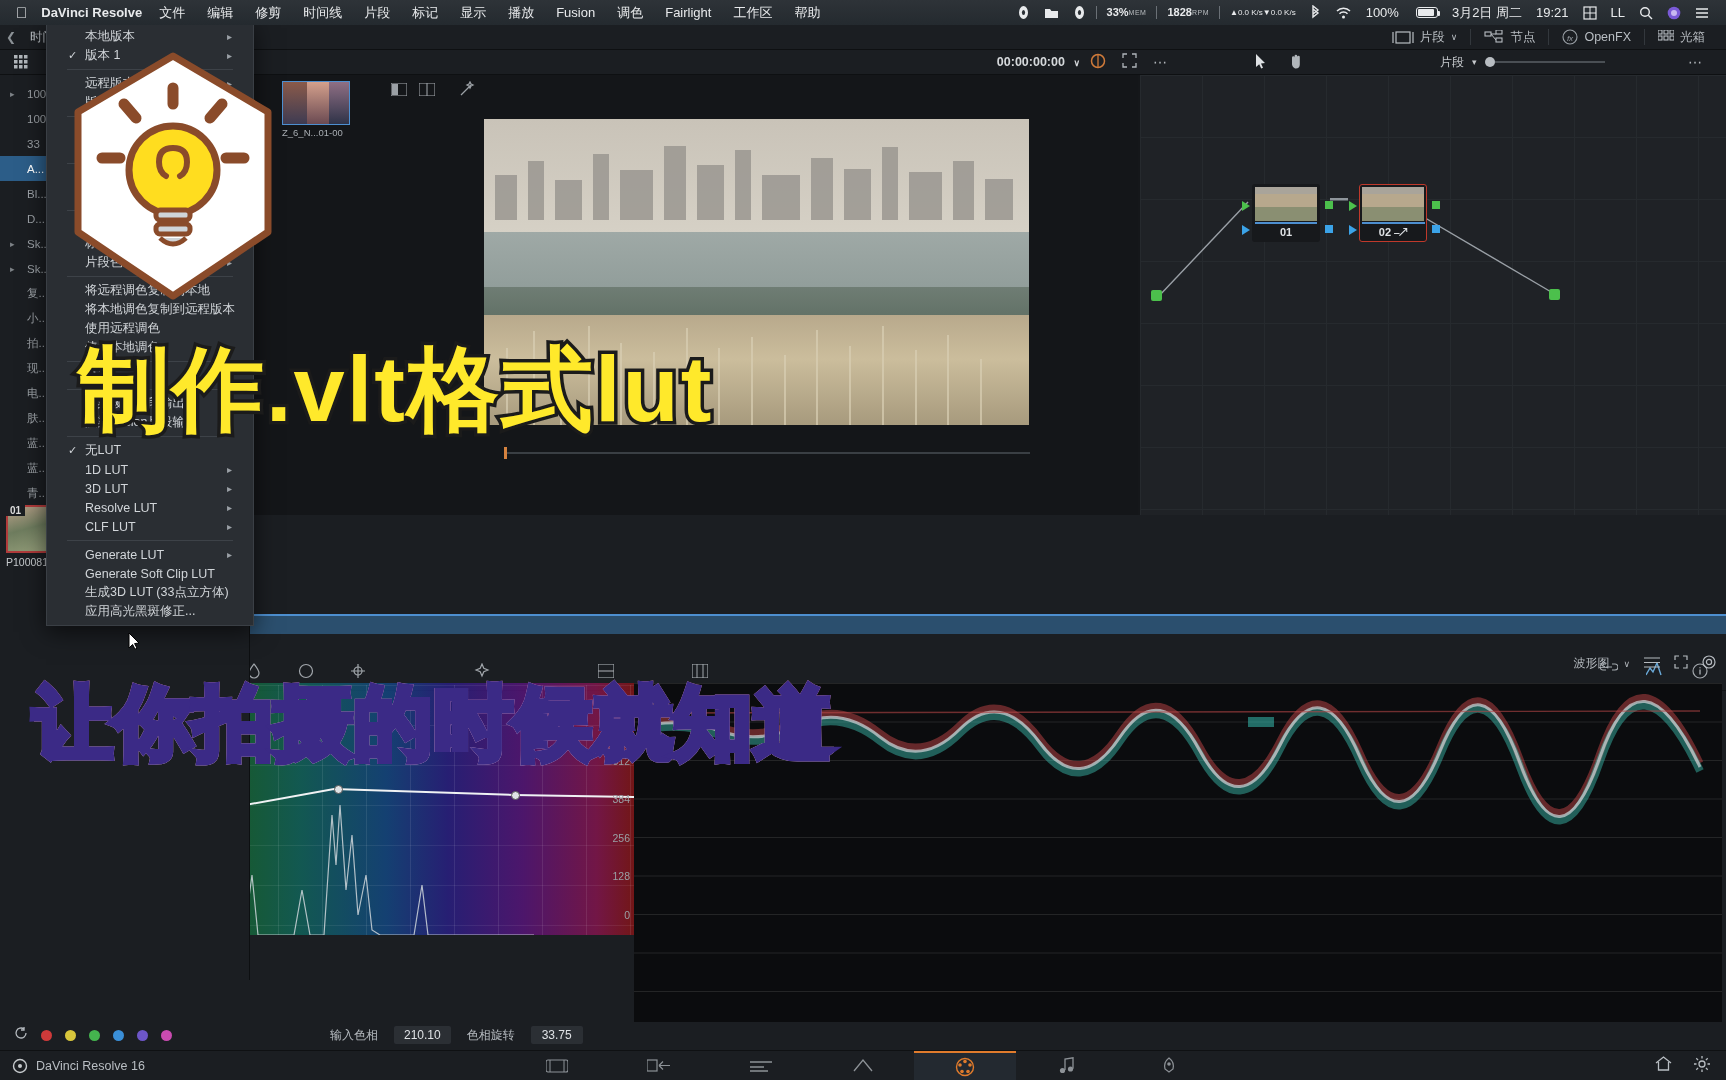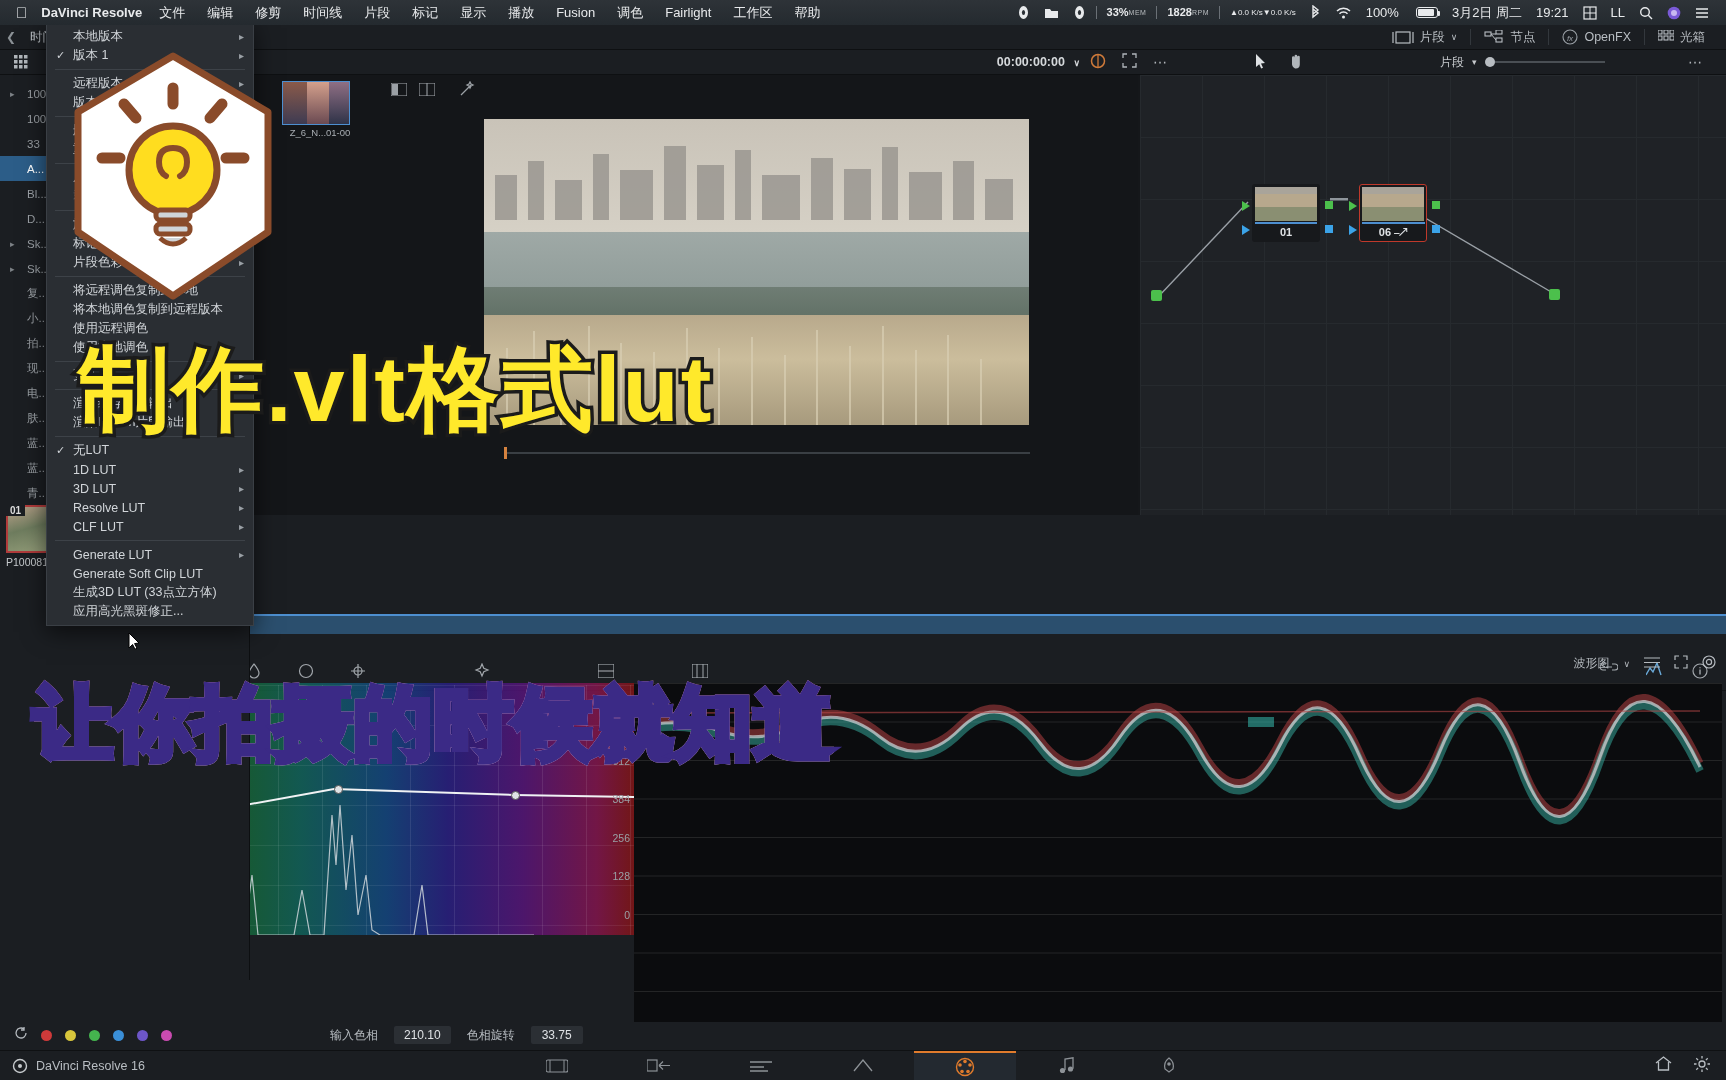--- a/index.html
+++ b/index.html
@@ -84,21 +84,21 @@
   
   .viewer { position:absolute; left:250px; top:75px; width:888px; height:440px; background:#141619; z-index:4;}
   .viewer-tools { height:28px; display:flex; align-items:center; padding-left:8px; gap:2px; color:#9ba0a5; font-size:12px;}
   .vt-ic { width:26px; height:20px; display:flex; align-items:center; justify-content:center;}
   .thumbstrip { position:absolute; left:32px; top:6px; width:76px;}
   .clipthumb { width:68px; height:44px; border:1.5px solid #4d8fd0; position:relative; overflow:hidden;
     background:linear-gradient(120deg,#6a3f3f,#2b2f45); }
   .clipthumb .p1{position:absolute;left:0;top:0;width:24px;height:100%;background:linear-gradient(#8a5a4a,#3e3b52);}
   .clipthumb .p2{position:absolute;left:24px;top:0;width:22px;height:100%;background:linear-gradient(#d4a08c,#6b4a52);}
   .clipthumb .p3{position:absolute;left:46px;top:0;right:0;height:100%;background:linear-gradient(#8f6f84,#2f3348);}
-  .cliplabel{color:#a9aeb3;font-size:9.5px;text-align:center;margin-top:2px;}
+  .cliplabel{color:#a9aeb3;font-size:9.5px;text-align:left;margin-top:2px;}
 
   .vframe { position:absolute; left:234px; top:44px; width:545px; height:306px; overflow:hidden;}
   .sky { position:absolute;left:0;top:0;width:100%;height:38%; background:linear-gradient(#c9c3b8,#d6d1c6);}
   .city{position:absolute;left:0;top:6%;width:100%;height:27%;}
   .bld{position:absolute;bottom:0;background:#9a9790;opacity:.85;}
   .water{position:absolute;left:0;top:37%;width:100%;height:24%;background:linear-gradient(#9fa9a6,#8d9a97);}
   .boats{position:absolute;left:0;top:55%;width:100%;height:16%;background:linear-gradient(#6f7d74,#5a6a5e);}
   .boat{position:absolute;bottom:2px;height:14px;background:#c8cdc6;border-radius:2px;}
   .reeds{position:absolute;left:0;bottom:0;width:100%;height:36%;
     background:linear-gradient(to bottom,#b8a98c,#cbbd9c 40%,#a79a7d);}
@@ -169,21 +169,21 @@
     display:flex;align-items:center;color:#b9bec3;font-size:12.5px;z-index:30;}
   .statusbar .brand{display:flex;align-items:center;gap:8px;padding-left:12px;}
   .pages{position:absolute;left:0;right:0;display:flex;justify-content:center;gap:0;}
   .page-ic{width:102px;height:30px;display:flex;align-items:center;justify-content:center;font-size:15px;color:#8d9297;}
   .page-ic.active{background:#232930;color:#e07b2c;border-top:2px solid #e07b2c;}
   .statusbar .sright{margin-left:auto;display:flex;gap:22px;padding-right:16px;}
 
   
   .dropdown{position:absolute;left:46px;top:22px;width:208px;background:#2a2e33;
     border:1px solid #3a3f45;box-shadow:0 6px 22px rgba(0,0,0,.6);z-index:50;
-    padding:4px 0;font-size:12.5px;color:#d2d6da;}
+    padding:4px 12px;font-size:12.5px;color:#d2d6da;}
   .dd-item{height:19px;display:flex;align-items:center;padding:0 10px 0 26px;position:relative;white-space:nowrap;}
   .dd-item.dim{color:#70767c;}
   .dd-item .check{position:absolute;left:9px;font-size:11px;color:#d2d6da;}
   .dd-item .sub{position:absolute;right:9px;color:#9aa0a6;font-size:10px;}
   .dd-sep{height:1px;background:#3d4248;margin:4px 8px;}
 
   
   .bulb{position:absolute;left:62px;top:52px;width:222px;height:248px;z-index:55;}
   .ovl{position:absolute;z-index:58;white-space:nowrap;}
   .ovl-yellow{
@@ -636,21 +636,21 @@
     </div>
     <span class="tri g" style="position:absolute;left:102px;top:126px"></span>
     <span class="tri b" style="position:absolute;left:102px;top:150px"></span>
     <span class="port green" style="position:absolute;left:185px;top:126px"></span>
     <span class="port blue" style="position:absolute;left:185px;top:150px"></span>
 
     <div class="node selected" style="left:219px;top:109px">
       <div class="thumb"></div>
       <div class="blueline"></div>
       <div class="lbl">
-        <span>06</span>
+        <span>02</span>
         <span style="font-size:10px">⎯↗</span>
       </div>
     </div>
     <span class="tri g" style="position:absolute;left:209px;top:126px"></span>
     <span class="tri b" style="position:absolute;left:209px;top:150px"></span>
     <span class="port green" style="position:absolute;left:292px;top:126px"></span>
     <span class="port blue" style="position:absolute;left:292px;top:150px"></span>
   </div>
 
   <div class="tlstrip">

